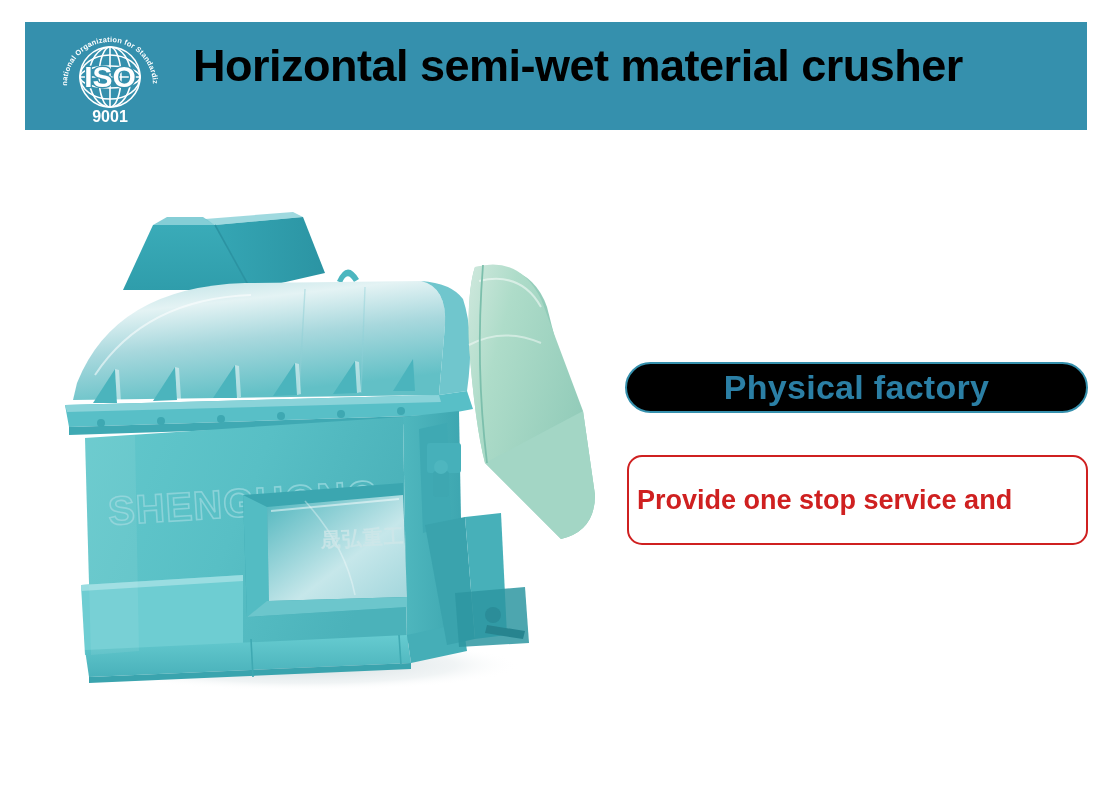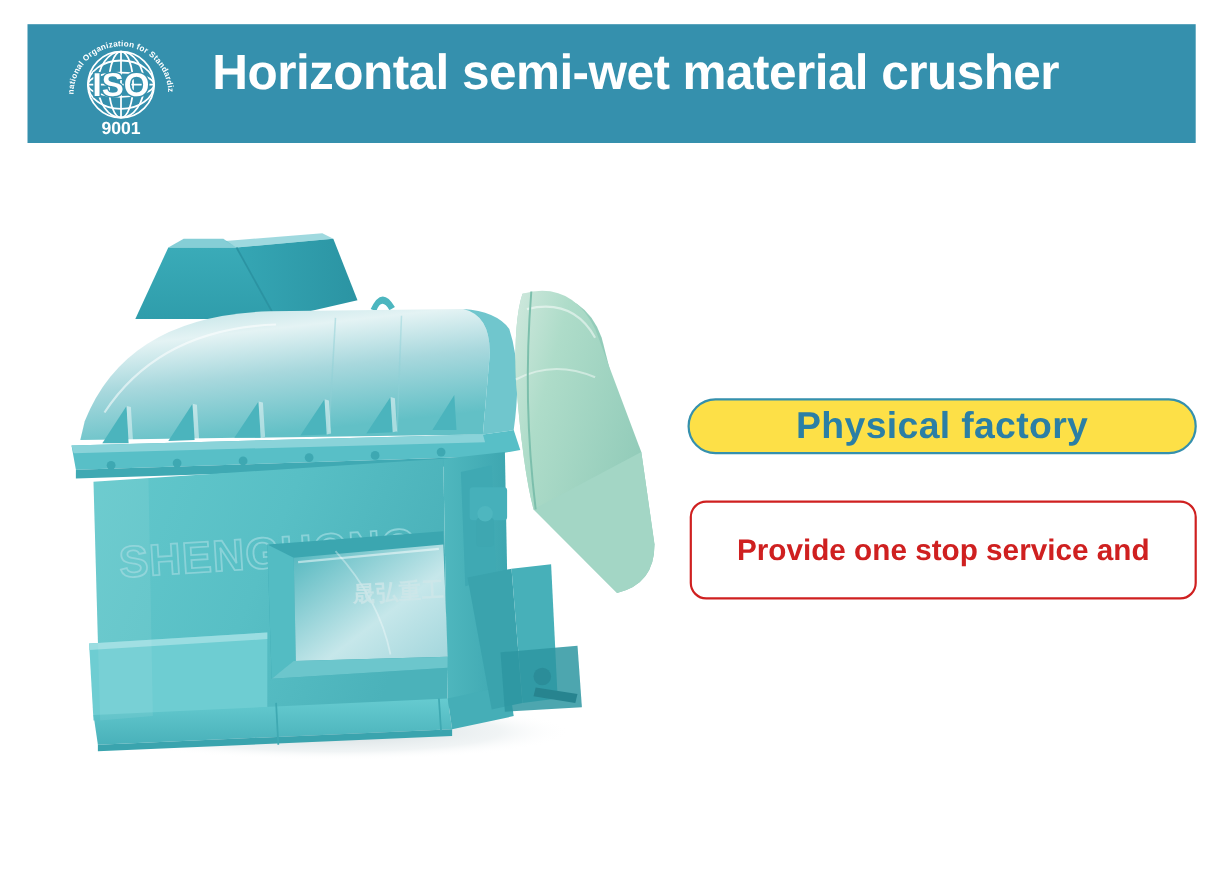--- a/index.html
+++ b/index.html
@@ -34,21 +34,21 @@
     height: 100px;
   }
   #iso-logo svg { display: block; }
   #header-title {
     position: absolute;
     left: 168px;
     top: 0;
     height: 88px;
     display: flex;
     align-items: center;
-    color: #ffffff;
+    color: #000000;
     font-size: 45px;
     font-weight: bold;
     letter-spacing: -0.5px;
     white-space: nowrap;
   }
 
   
   #machine-photo {
     position: absolute;
     left: 55px;
@@ -61,21 +61,21 @@
   
   #callout-physical-factory {
     position: absolute;
     left: 625px;
     top: 362px;
     width: 463px;
     height: 51px;
     box-sizing: border-box;
     border: 2.5px solid #3590ad;
     border-radius: 26px;
-    background: #fde047;
+    background: #000000;
     display: flex;
     align-items: center;
     justify-content: center;
   }
   #callout-physical-factory .label {
     color: #2b7fa5;
     font-size: 34px;
     font-weight: bold;
     letter-spacing: 0.3px;
     white-space: nowrap;
@@ -86,21 +86,21 @@
     left: 627px;
     top: 455px;
     width: 461px;
     height: 90px;
     box-sizing: border-box;
     border: 2.5px solid #cf2020;
     border-radius: 15px;
     background: #ffffff;
     display: flex;
     align-items: center;
-    justify-content: center;
+    justify-content: flex-start;
     padding: 0 8px;
   }
   #callout-service .label {
     color: #cf2020;
     font-size: 27px;
     font-weight: bold;
     line-height: 1.28;
     text-align: center;
   }
 </style>

